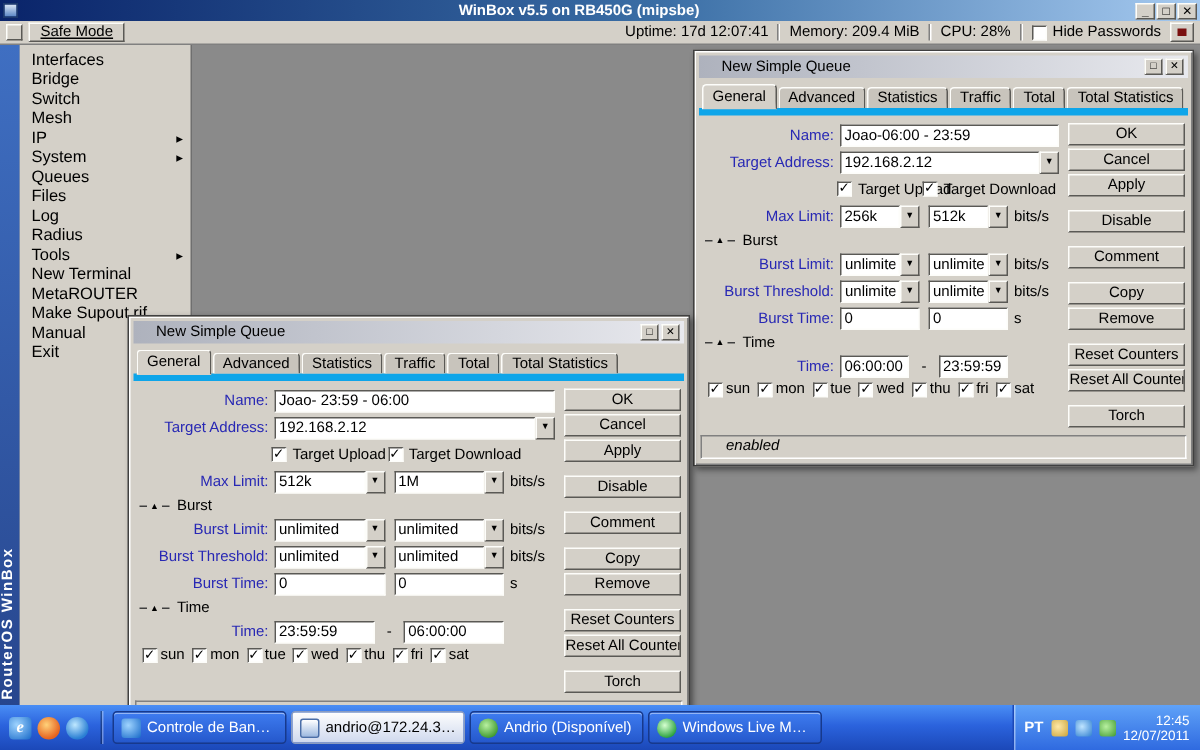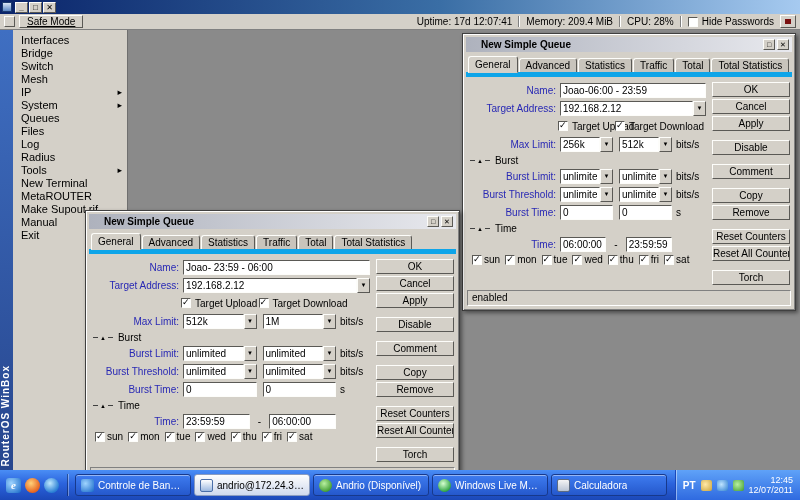--- a/index.html
+++ b/index.html
@@ -34,21 +34,21 @@
   .sidebar { width:115px; background:#d4d0c8; border-right:1px solid #6f6f6f; padding-top:4px; flex:none; }
   .side-item { height:13px; line-height:13px; padding:0 5px 0 8px; font-size:11px; position:relative; white-space:nowrap; }
   .side-item.has-arrow::after { content:"▸"; position:absolute; right:5px; top:0; font-size:9px; }
   .workspace { flex:1; }
 
   
   .dlg { position:absolute; z-index:5; background:#d4d0c8; border:1px solid #404040; box-shadow:inset 1px 1px 0 #ffffff, inset -1px -1px 0 #808080, 2px 2px 4px rgba(0,0,0,.45); padding:3px; font-size:10px; }
   .dlg0 { left:462px; top:3px; width:334px; }
   .dlg1 { left:85px; top:180px; width:375px; }
   .dlg-title { height:15px; background:linear-gradient(to right,#aeb2bd,#e8e9ee); display:flex; align-items:center; padding:0 3px; margin-bottom:2px; }
-  .dlg-title-text { flex:1; font-size:10px; font-weight:bold;padding-left:12px; }
+  .dlg-title-text { flex:1; font-size:10px; font-weight:normal;padding-left:12px; }
   .dbtn { width:12px; height:11px; background:#d4d0c8; border:1px solid; border-color:#fdfdfa #5a5955 #5a5955 #fdfdfa; margin-left:2px; font-size:7px; line-height:9px; text-align:center; flex:none; }
   .dbtn-sq::before { content:"□"; }
   .dbtn-x::before { content:"✕"; }
   .dlg-tabs { display:flex; align-items:flex-end; padding:2px 2px 0; border-bottom:5px solid #0ea5e9; }
   .tab { padding:2px 6px; background:#d4d0c8; border:1px solid; border-color:#fdfdfa #5a5955 #d4d0c8 #fdfdfa; border-radius:3px 3px 0 0; margin-right:1px; margin-bottom:-1px; font-size:10px; white-space:nowrap; }
   .tab:not(.active) { background:#c8c4bc; padding-top:1px; padding-bottom:1px; margin-bottom:0; border-bottom:none; }
   .dlg-main { display:flex; gap:6px; padding:5px 2px 2px 2px; }
   .form { flex:1; min-width:0; }
   .row { display:flex; align-items:center; height:16px; margin-bottom:2px; }
   .lbl { width:88px; flex:none; text-align:right; margin-right:4px; color:#2828b4; font-size:10px; white-space:nowrap; }
@@ -66,21 +66,21 @@
   .sec-dash { width:5px; height:1px; background:#404040; margin:0 2px; flex:none; }
   .sec-arrow::before { content:"▲"; font-size:6px; line-height:10px; }
   .sec-label { margin-left:3px; font-size:10px; }
   .days { display:flex; gap:5px; padding-left:4px; margin-top:1px; white-space:nowrap; overflow:hidden; }
   .days label { display:flex; align-items:center; gap:2px; }
   .cbs { width:10px; height:10px; background:#fff; border:1px solid; border-color:#5a5955 #fdfdfa #fdfdfa #5a5955; position:relative; flex:none; }
   .cbs.checked::after { content:"✓"; position:absolute; left:0; top:-3px; font-size:9px; line-height:12px; }
   .btncol { width:78px; flex:none; display:flex; flex-direction:column; }
   .btn { height:15px; line-height:13px; margin-bottom:2px; background:#d4d0c8; border:1px solid; border-color:#fdfdfa #5a5955 #5a5955 #fdfdfa; text-align:center; font-size:10px; white-space:nowrap; overflow:hidden; }
   .btn.gap { margin-top:7px; }
-  .dlg-status { margin:1px 1px 1px; border:1px solid; border-color:#808080 #fff #fff #808080; height:16px; line-height:14px; padding:0 4px; font-size:10px; }
+  .dlg-status { margin:1px 1px 1px; border:1px solid; border-color:#808080 #fff #fff #808080; height:16px; line-height:14px; padding:0 16px; font-size:10px;font-style:italic; }
 
   
   .taskbar { position:absolute; left:0; bottom:0; width:800px; height:30px; background:linear-gradient(#4a8ef5,#2b63dd 45%,#1b48b8); display:flex; align-items:center; z-index:20; }
   .start { height:30px; flex:none; display:flex; align-items:center; gap:5px; padding:0 16px 0 8px; background:linear-gradient(#8cc98a,#3c9a38 45%,#2d7f2a); border-radius:0 13px 13px 0; box-shadow:inset 0 1px 1px rgba(255,255,255,.6), 1px 0 2px rgba(0,0,0,.4); color:#fff; font-weight:bold; font-style:italic; font-size:13px; text-shadow:1px 1px 1px rgba(0,0,0,.5); }
   .winlogo { width:14px; height:14px; display:grid; grid-template-columns:1fr 1fr; grid-template-rows:1fr 1fr; gap:1px; flex:none; }
   .winlogo i { display:block; }
   .winlogo i:nth-child(1){ background:#f35325; } .winlogo i:nth-child(2){ background:#81bc06; }
   .winlogo i:nth-child(3){ background:#05a6f0; } .winlogo i:nth-child(4){ background:#ffba08; }
   .quick { display:flex; align-items:center; gap:4px; padding:0 6px; flex:none; }
   .ql { width:15px; height:15px; border-radius:3px; }
@@ -107,20 +107,21 @@
   .tri-shield { background:radial-gradient(circle at 40% 40%, #b8f0a0, #3f9a2f); }
   .clock { text-align:right; font-size:9px; line-height:10px; white-space:nowrap; }
 </style>
 </head>
 <body>
 
 <div class="screen">
 
   <div class="titlebar">
     <span class="app-icon"></span>
+    <span class="title-text">WinBox v5.5 on RB450G (mipsbe)</span>
     <span class="win-btns">
       <span class="wbtn wbtn-min"></span>
       <span class="wbtn wbtn-max"></span>
       <span class="wbtn wbtn-close"></span>
     </span>
   </div>
 
   <div class="toolbar">
     <span class="tool-icon"></span>
     <span class="safe-mode">Safe Mode</span>
@@ -497,24 +498,20 @@
         <span class="tlabel">andrio@172.24.30...</span>
       </div>
       <div class="task">
         <span class="ticon ticon-msn"></span>
         <span class="tlabel">Andrio (Disponível)</span>
       </div>
       <div class="task">
         <span class="ticon ticon-messenger"></span>
         <span class="tlabel">Windows Live Messe...</span>
       </div>
-      <div class="task">
-        <span class="ticon ticon-calc"></span>
-        <span class="tlabel">Calculadora</span>
-      </div>
     </div>
     <div class="tray">
       <span class="lang">PT</span>
       <span class="tri tri-vol"></span>
       <span class="tri tri-net"></span>
       <span class="tri tri-shield"></span>
       <span class="clock">
         <div>12:45</div>
         <div>12/07/2011</div>
       </span>

